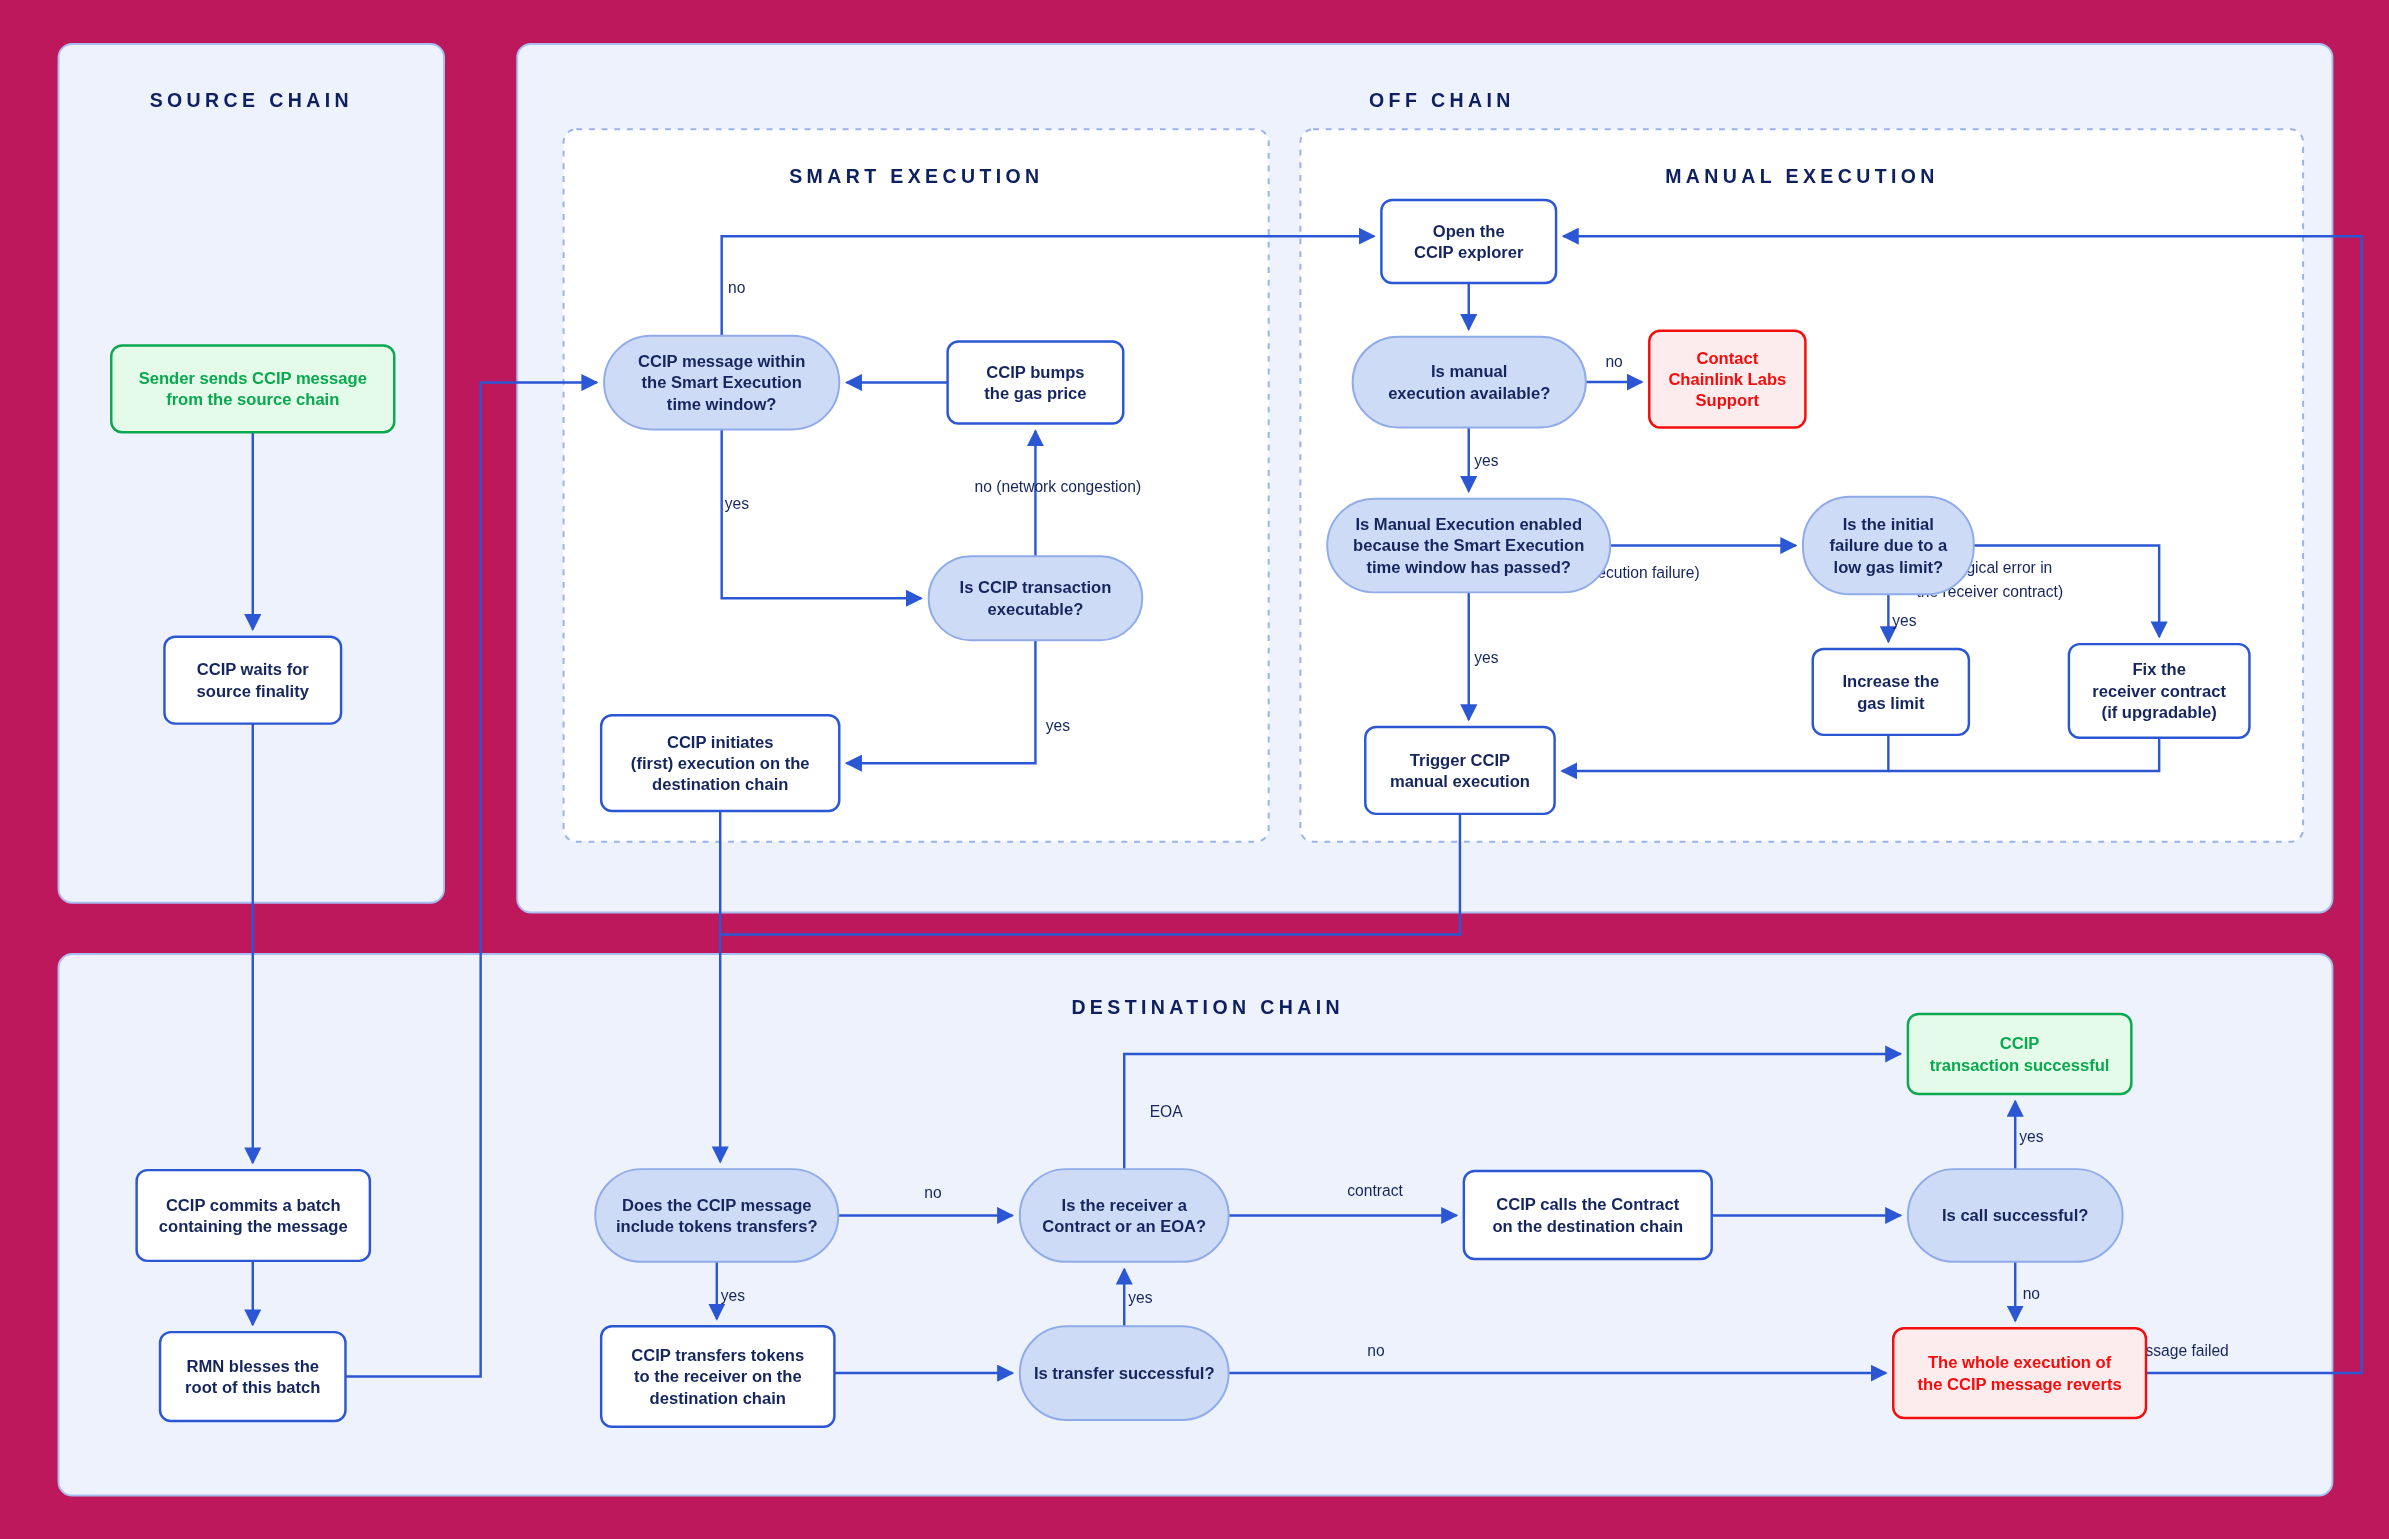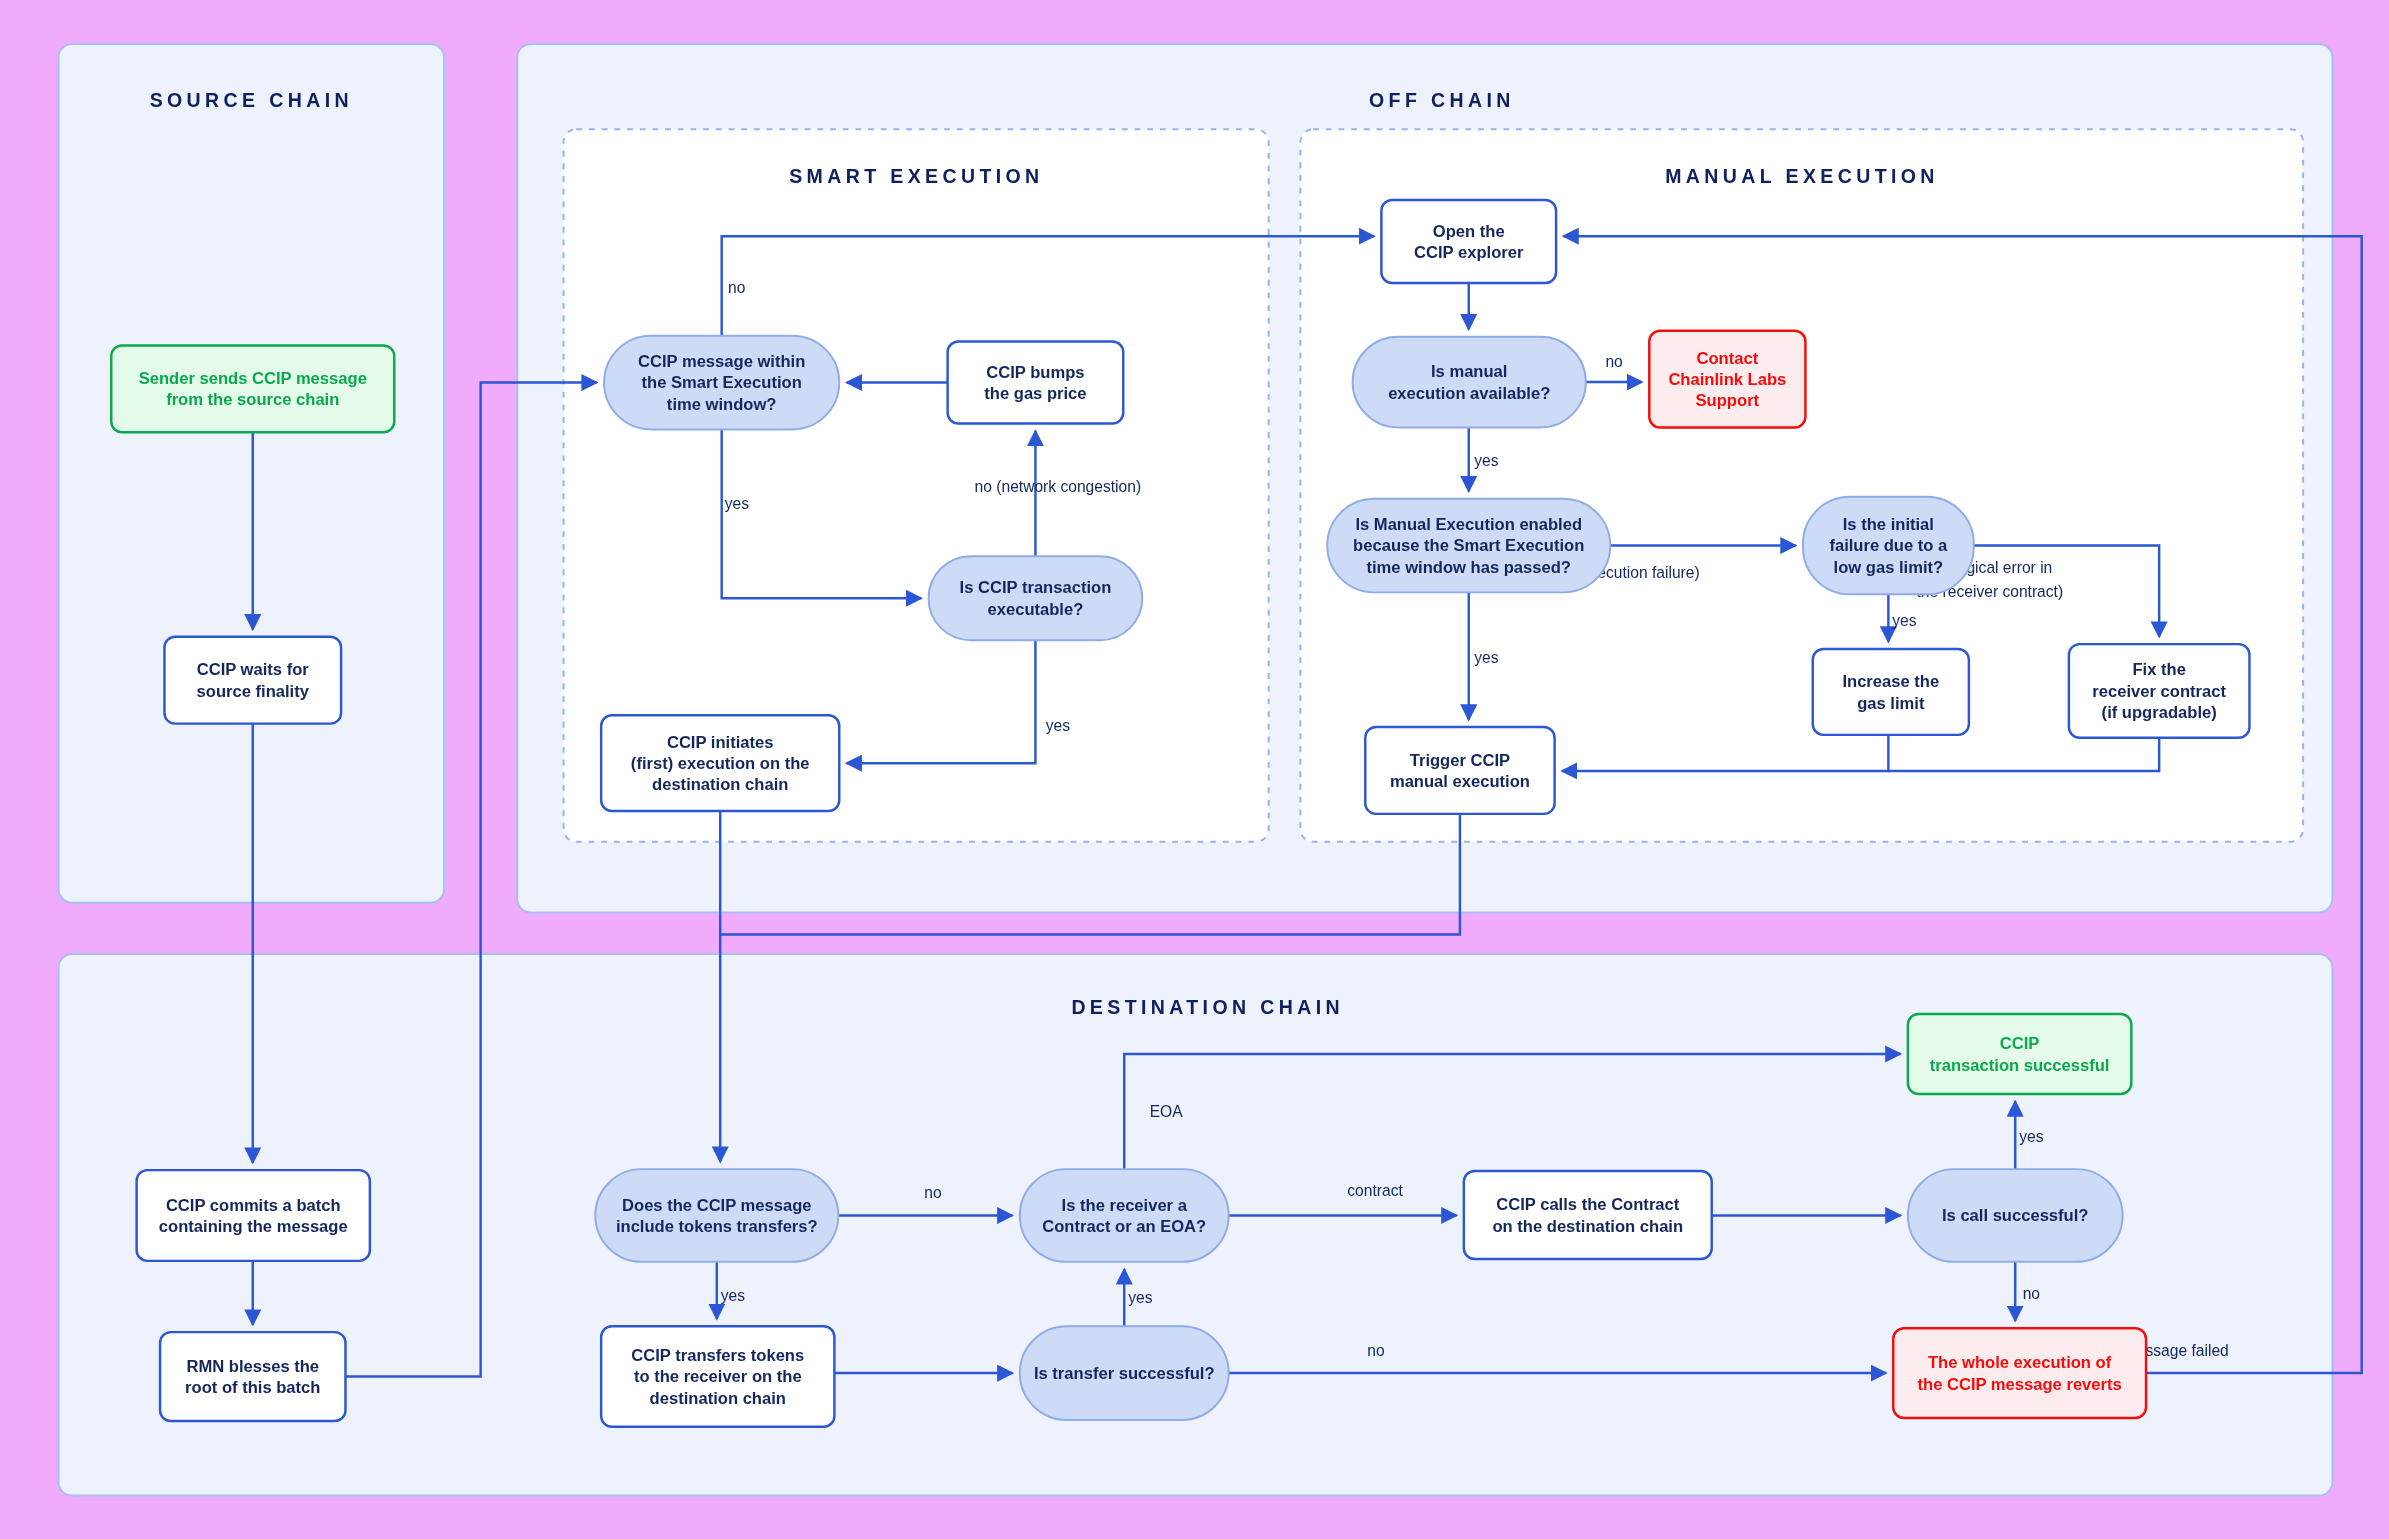--- a/index.html
+++ b/index.html
@@ -1,17 +1,17 @@
 <!DOCTYPE html>
 <html style="font-size:7.8px"><head>
 <meta charset="utf-8">
 <style>
   html,body{margin:0;padding:0;background:#ffffff;}
   body{font-family:"Liberation Sans",sans-serif;}
-  #stage{position:relative;width:2389px;height:1539px;background:#f0abfc;overflow:hidden;}
+  #stage{position:relative;width:2389px;height:1539px;background:#be185d;overflow:hidden;}
   svg{position:absolute;left:0;top:0;width:2389px;height:1539px;display:block;}
   .panel-title{
     font-family:"Liberation Sans",sans-serif;
     font-size:40px;font-weight:700;letter-spacing:9px;fill:#0f2060;
     text-anchor:middle;dominant-baseline:middle;
   }
   .nodetext{
     font-family:"Liberation Sans",sans-serif;
     font-size:34px;font-weight:700;fill:#15265e;text-anchor:middle;
   }

